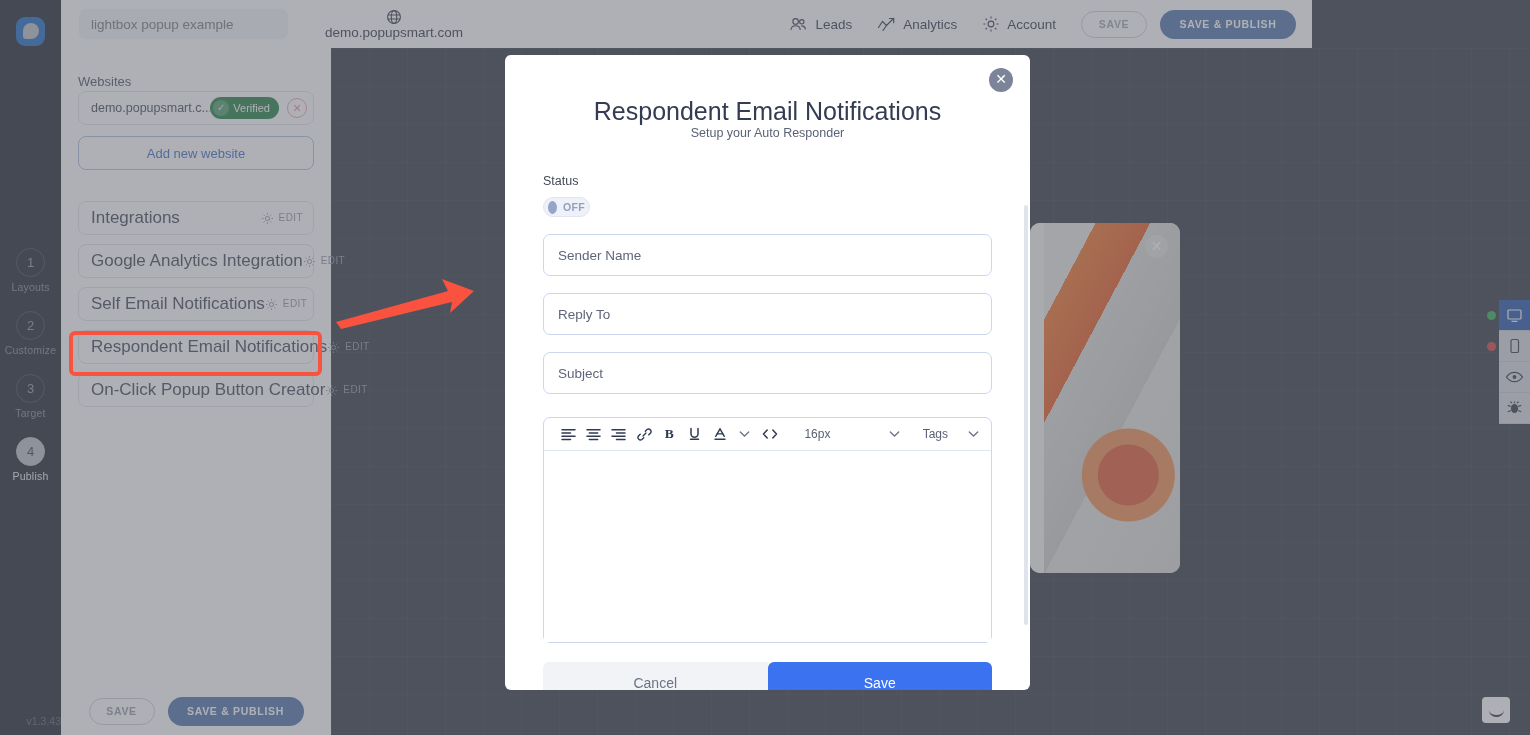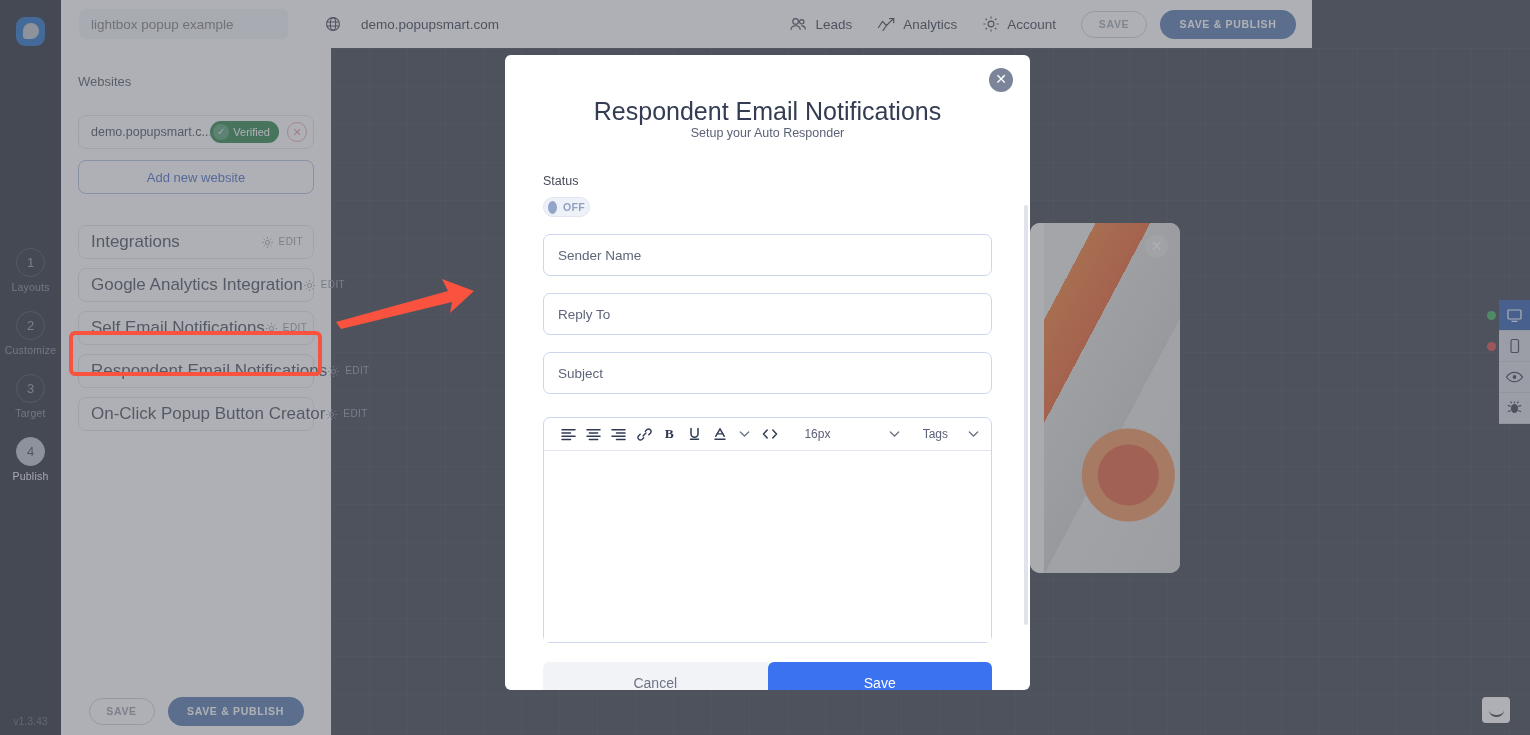--- a/index.html
+++ b/index.html
@@ -36,38 +36,38 @@
   .step { width:61px; margin-bottom:18px; text-align:center; cursor:pointer; }
   .step .circle {
     width:29px; height:29px; margin:0 auto 4px; border-radius:50%;
     border:1px solid #3b4152; color:#8d93a3;
     font-size:13px; line-height:27px; text-align:center;
   }
   .step .slabel { font-size:10.5px; color:#7c8292; letter-spacing:.2px; }
   .step.active .circle { background:#b9bcc4; border-color:#b9bcc4; color:#33384a; }
   .step.active .slabel { color:#e8eaee; }
   .version {
-    position:absolute; left:0; bottom:8px; width:61px; text-align:center;
+    position:absolute; left:0; bottom:8px; width:61px; text-align:right;
     font-size:10.5px; color:#565c6d;
   }
 
   
   .topbar {
     position:absolute; left:61px; top:0; width:1251px; height:48px;
     background:#fff; z-index:4;
     display:flex; align-items:center;
   }
   .name-input {
     margin-left:18px; width:209px; height:30px; border-radius:7px;
     background:#f2f3f6; border:none; padding:0 12px;
     font-size:13.5px; color:#9aa0ac; font-family:inherit;
   }
   .domain-chip {
-    margin-left:37px; display:flex; align-items:center; gap:20px;
-    font-size:13.5px; color:#2b3040;
+    margin-left:37px; display:flex; align-items:center; gap:0;
+    font-size:13.5px; color:#2b3040;flex-direction:column;
   }
   .topbar .spacer { flex:1; }
   .top-link {
     display:flex; align-items:center; gap:7px;
     font-size:13.5px; color:#2b3040; margin-right:25px; cursor:pointer;
   }
   .btn-save-outline {
     width:66px; height:27px; border-radius:14px; border:1px solid #c9cdd6;
     background:#fff; color:#9aa0ac; font-size:10.5px; font-weight:bold;
     letter-spacing:.7px; cursor:pointer; font-family:inherit;
@@ -77,21 +77,21 @@
     width:136px; height:29px; border-radius:15px; border:none;
     background:#4a6ea8; color:#fff; font-size:10.5px; font-weight:bold;
     letter-spacing:.7px; cursor:pointer; font-family:inherit;
   }
 
   
   .panel {
     position:absolute; left:61px; top:48px; width:270px; height:687px;
     background:#fff; z-index:3; padding:26px 17px 0;
   }
-  .panel-title { font-size:13px; color:#444a58; margin-bottom:26px; }
+  .panel-title { font-size:13px; color:#444a58; margin-bottom:2px; }
   .site-row {
     height:34px; border:1px solid #dfe2ea; border-radius:8px;
     display:flex; align-items:center; padding:0 6px 0 12px; margin-bottom:11px;
   }
   .site-url { font-size:12.5px; color:#3a4050; flex:1; white-space:nowrap; overflow:hidden; }
   .verified {
     display:flex; align-items:center; gap:4px; height:22px;
     background:#1c7a3c; border-radius:12px; padding:0 9px 0 3px;
     color:#fff; font-size:11px;
   }

